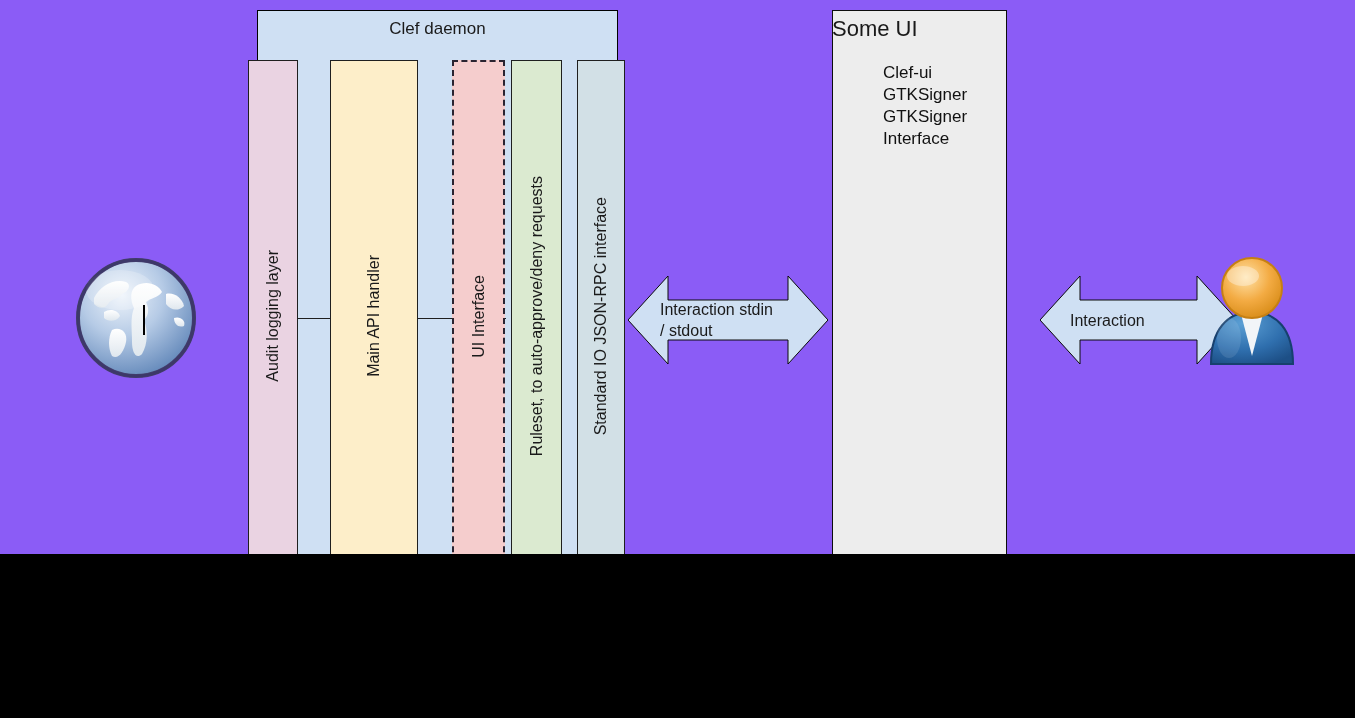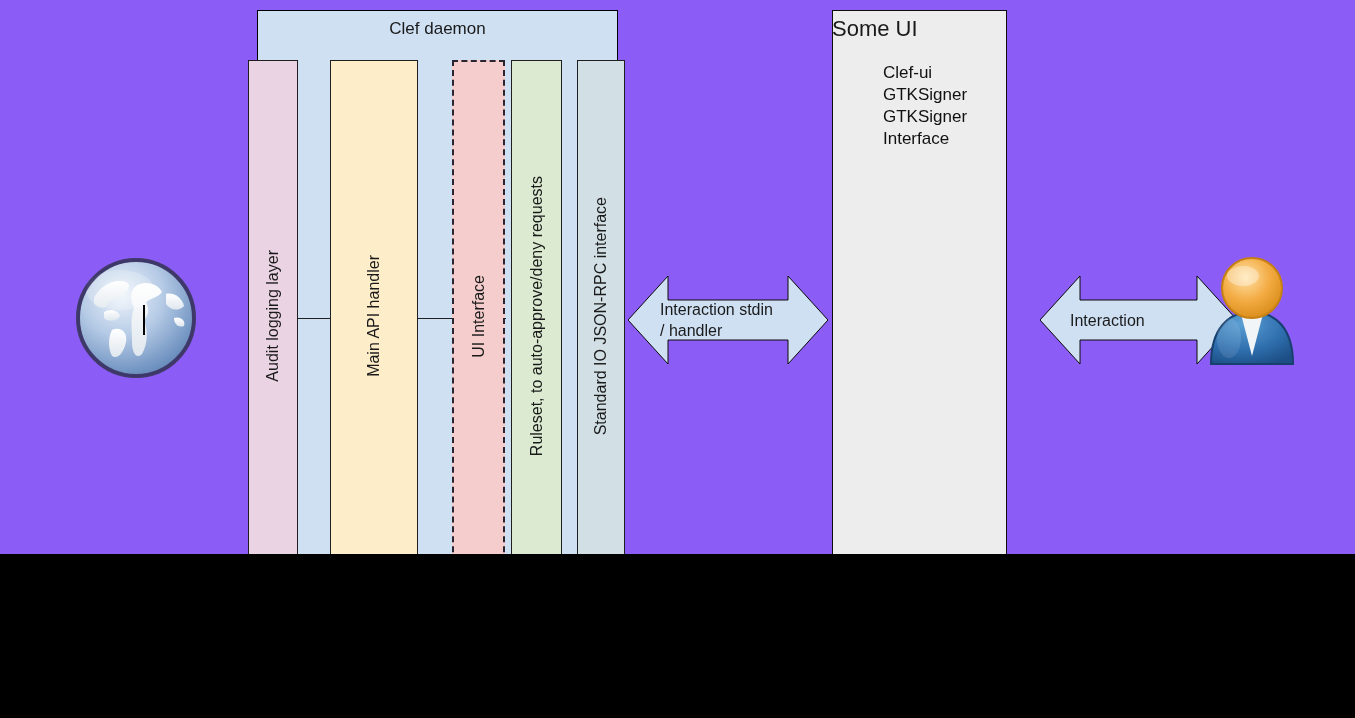--- a/index.html
+++ b/index.html
@@ -226,21 +226,21 @@
     <span class="vlabel">Standard IO JSON-RPC interface</span>
   </div>
 
   <div class="arrow-wrap arrow-stdio">
     <svg class="arrow-shape" viewBox="0 0 200 96" preserveAspectRatio="none">
       <polygon points="0,48 40,4 40,28 160,28 160,4 200,48 160,92 160,68 40,68 40,92" fill="#cfe0f3" stroke="#0a0a0a" stroke-width="1"></polygon>
     </svg>
     <div class="arrow-label">
       <span>
         <span>Interaction stdin</span><br>
-        <span>/ handler</span>
+        <span>/ stdout</span>
       </span>
     </div>
   </div>
 
   <div class="ui-panel"></div>
   <div class="ui-panel-title">Some UI</div>
   <div class="ui-list">
     <div>Clef-ui</div>
     <div>GTKSigner</div>
     <div>GTKSigner</div>

